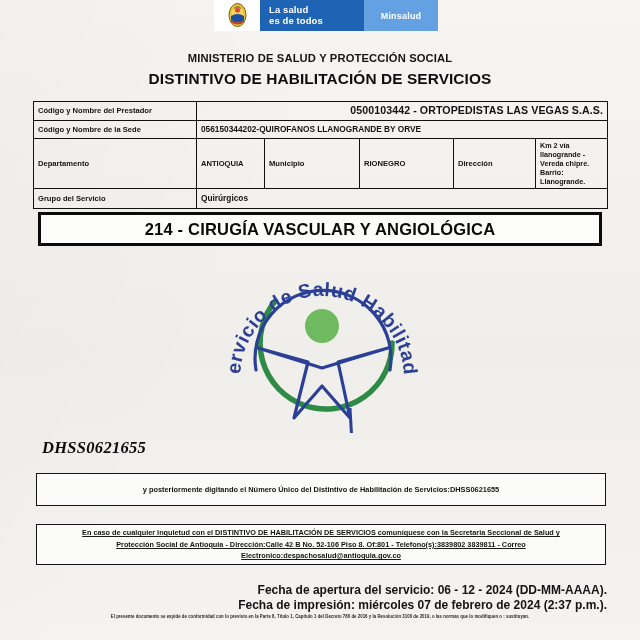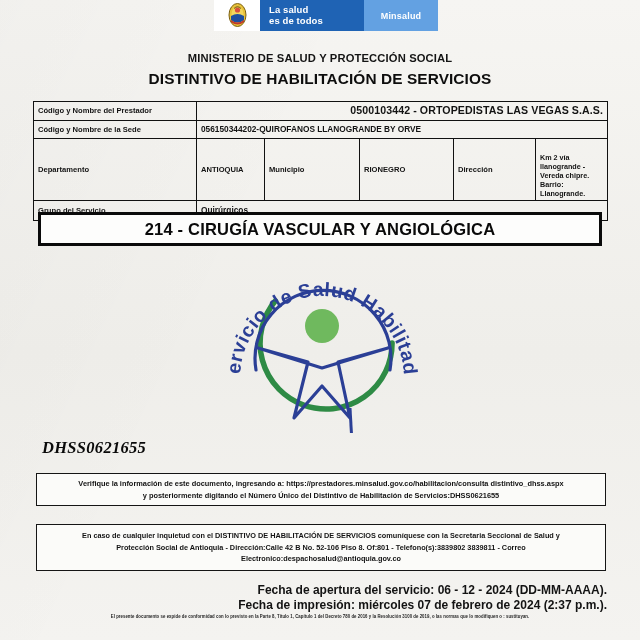--- a/index.html
+++ b/index.html
@@ -123,21 +123,21 @@
     text-align: right;
   }
   td.val-mid {
     font-size: 8.3px;
     margin-top: 32px;
   }
   td.addr {
     font-size: 7.2px;
     line-height: 9px;
     vertical-align: top;
-    padding-top: 14px;
+    padding-top: 2px;
   }
   tr.r-prestador td { height: 14px; }
   tr.r-sede td { height: 13px; }
   tr.r-geo td { height: 36px; }
   tr.r-grupo td { height: 15px; }
 
   
   .service-box {
     position: absolute;
     left: 38px;
@@ -208,21 +208,22 @@
   .note-verify {
     left: 36px;
     top: 473px;
     width: 570px;
     height: 33px;
   }
   .note-contact {
     left: 36px;
     top: 524px;
     width: 570px;
-    height: 47px;
+    height: 41px;
+    text-decoration: underline;
   }
   .note-line {
     font-size: 7.4px;
     font-weight: bold;
     color: #131313;
     line-height: 11.5px;
     text-align: center;
     white-space: nowrap;
   }
   .note-contact .note-line { font-size: 7.3px; }
@@ -340,21 +341,20 @@
         <textPath href="#arcpath" startOffset="50%" text-anchor="middle">Servicio de Salud Habilitado</textPath>
       </text>
     </svg>
   </div>
 
   <div class="unique-line">
     <span class="unique-value">DHSS0621655</span>
   </div>
 
   <div class="note-box note-verify">
-    <div class="note-line">Verifique la información de este documento, ingresando a: https://prestadores.minsalud.gov.co/habilitacion/consulta distintivo_dhss.aspx</div>
     <div class="note-line">y posteriormente digitando el Número Único del Distintivo de Habilitación de Servicios:DHSS0621655</div>
   </div>
 
   <div class="note-box note-contact">
     <div class="note-line">En caso de cualquier inquietud con el DISTINTIVO DE HABILITACIÓN DE SERVICIOS comuníquese con la Secretaria Seccional de Salud y</div>
     <div class="note-line">Protección Social de Antioquia - Dirección:Calle 42 B No. 52-106 Piso 8. Of:801 - Telefono(s):3839802 3839811 - Correo</div>
     <div class="note-line">Electronico:despachosalud@antioquia.gov.co</div>
   </div>
 
   <div class="date-line date-open">Fecha de apertura del servicio: 06 - 12 - 2024 (DD-MM-AAAA).</div>

